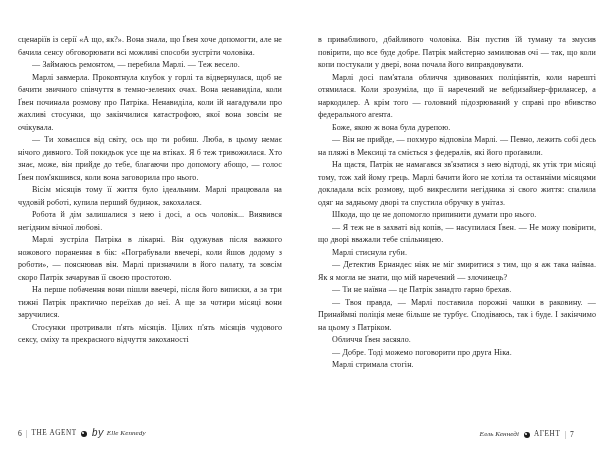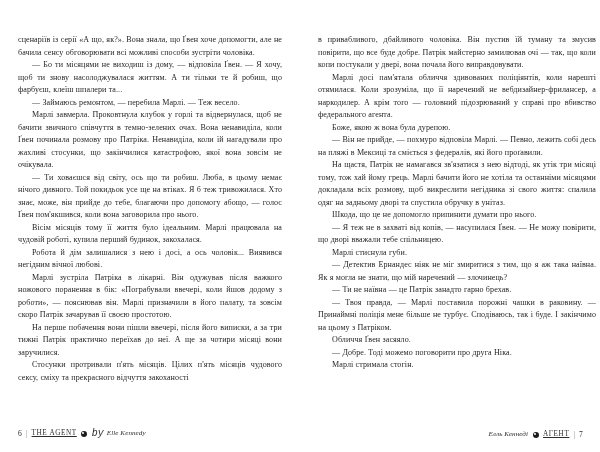--- a/index.html
+++ b/index.html
@@ -64,40 +64,39 @@
     display: flex;
     align-items: center;
     gap: 3px;
     line-height: 1;
   }
   .foot-left {
     left: 18px;
     justify-content: flex-start;
   }
   .foot-right {
-    right: 17px;
+    right: 26px;
     justify-content: flex-end;
   }
   .foot .pagenum {
     font-family: "Liberation Serif", serif;
     font-size: 7.6px;
     letter-spacing: 0.02em;
   }
   .foot .rule {
     display: inline-block;
     color: #8d8d8d;
     font-size: 8px;
     padding: 0 1px;
   }
   .foot .title-caps {
     font-size: 7.2px;
     letter-spacing: 0.085em;
     text-transform: uppercase;
     color: #2d2d2d;
-    text-decoration: underline;
   }
   .foot .author-ital {
     font-style: italic;
     font-size: 7.1px;
     letter-spacing: 0.01em;
     color: #2d2d2d;
   }
   .foot .by {
     font-style: italic;
     font-size: 10px;
@@ -127,21 +126,20 @@
   }
 </style>
 </head>
 <body>
 
 <div class="spread">
 
   <div class="page page-left">
     <div class="body-text">
       <p class="noindent">сценаріїв із серії «А що, як?». Вона знала, що Ґвен хоче допомогти, але не бачила сенсу обговорювати всі можливі способи зустріти чоловіка.</p>
-      <p>— Бо ти місяцями не виходиш із дому, — відповіла Ґвен. — Я хочу, щоб ти знову насолоджувалася життям. А ти тільки те й робиш, що фарбуєш, клеїш шпалери та...</p>
       <p>— Займаюсь ремонтом, — перебила Марлі. — Теж весело.</p>
       <p>Марлі завмерла. Проковтнула клубок у горлі та відвернулася, щоб не бачити звичного співчуття в темно-зелених очах. Вона ненавиділа, коли Ґвен починала розмову про Патріка. Ненавиділа, коли їй нагадували про жахливі стосунки, що закінчилися катастрофою, якої вона зовсім не очікувала.</p>
       <p>— Ти ховаєшся від світу, ось що ти робиш. Люба, в цьому немає нічого дивного. Той покидьок усе ще на втіках. Я б теж тривожилася. Хто знає, може, він прийде до тебе, благаючи про допомогу абощо, — голос Ґвен пом'якшився, коли вона заговорила про нього.</p>
       <p>Вісім місяців тому її життя було ідеальним. Марлі працювала на чудовій роботі, купила перший будинок, закохалася.</p>
       <p>Робота й дім залишалися з нею і досі, а ось чоловік... Виявився негідним вічної любові.</p>
       <p>Марлі зустріла Патріка в лікарні. Він одужував після важкого ножового поранення в бік: «Пограбували ввечері, коли йшов додому з роботи», — пояснював він. Марлі призначили в його палату, та зовсім скоро Патрік зачарував її своєю простотою.</p>
       <p>На перше побачення вони пішли ввечері, після його виписки, а за три тижні Патрік практично переїхав до неї. А ще за чотири місяці вони заручилися.</p>
       <p>Стосунки протривали п'ять місяців. Цілих п'ять місяців чудового сексу, сміху та прекрасного відчуття закоханості</p>
     </div>
 

